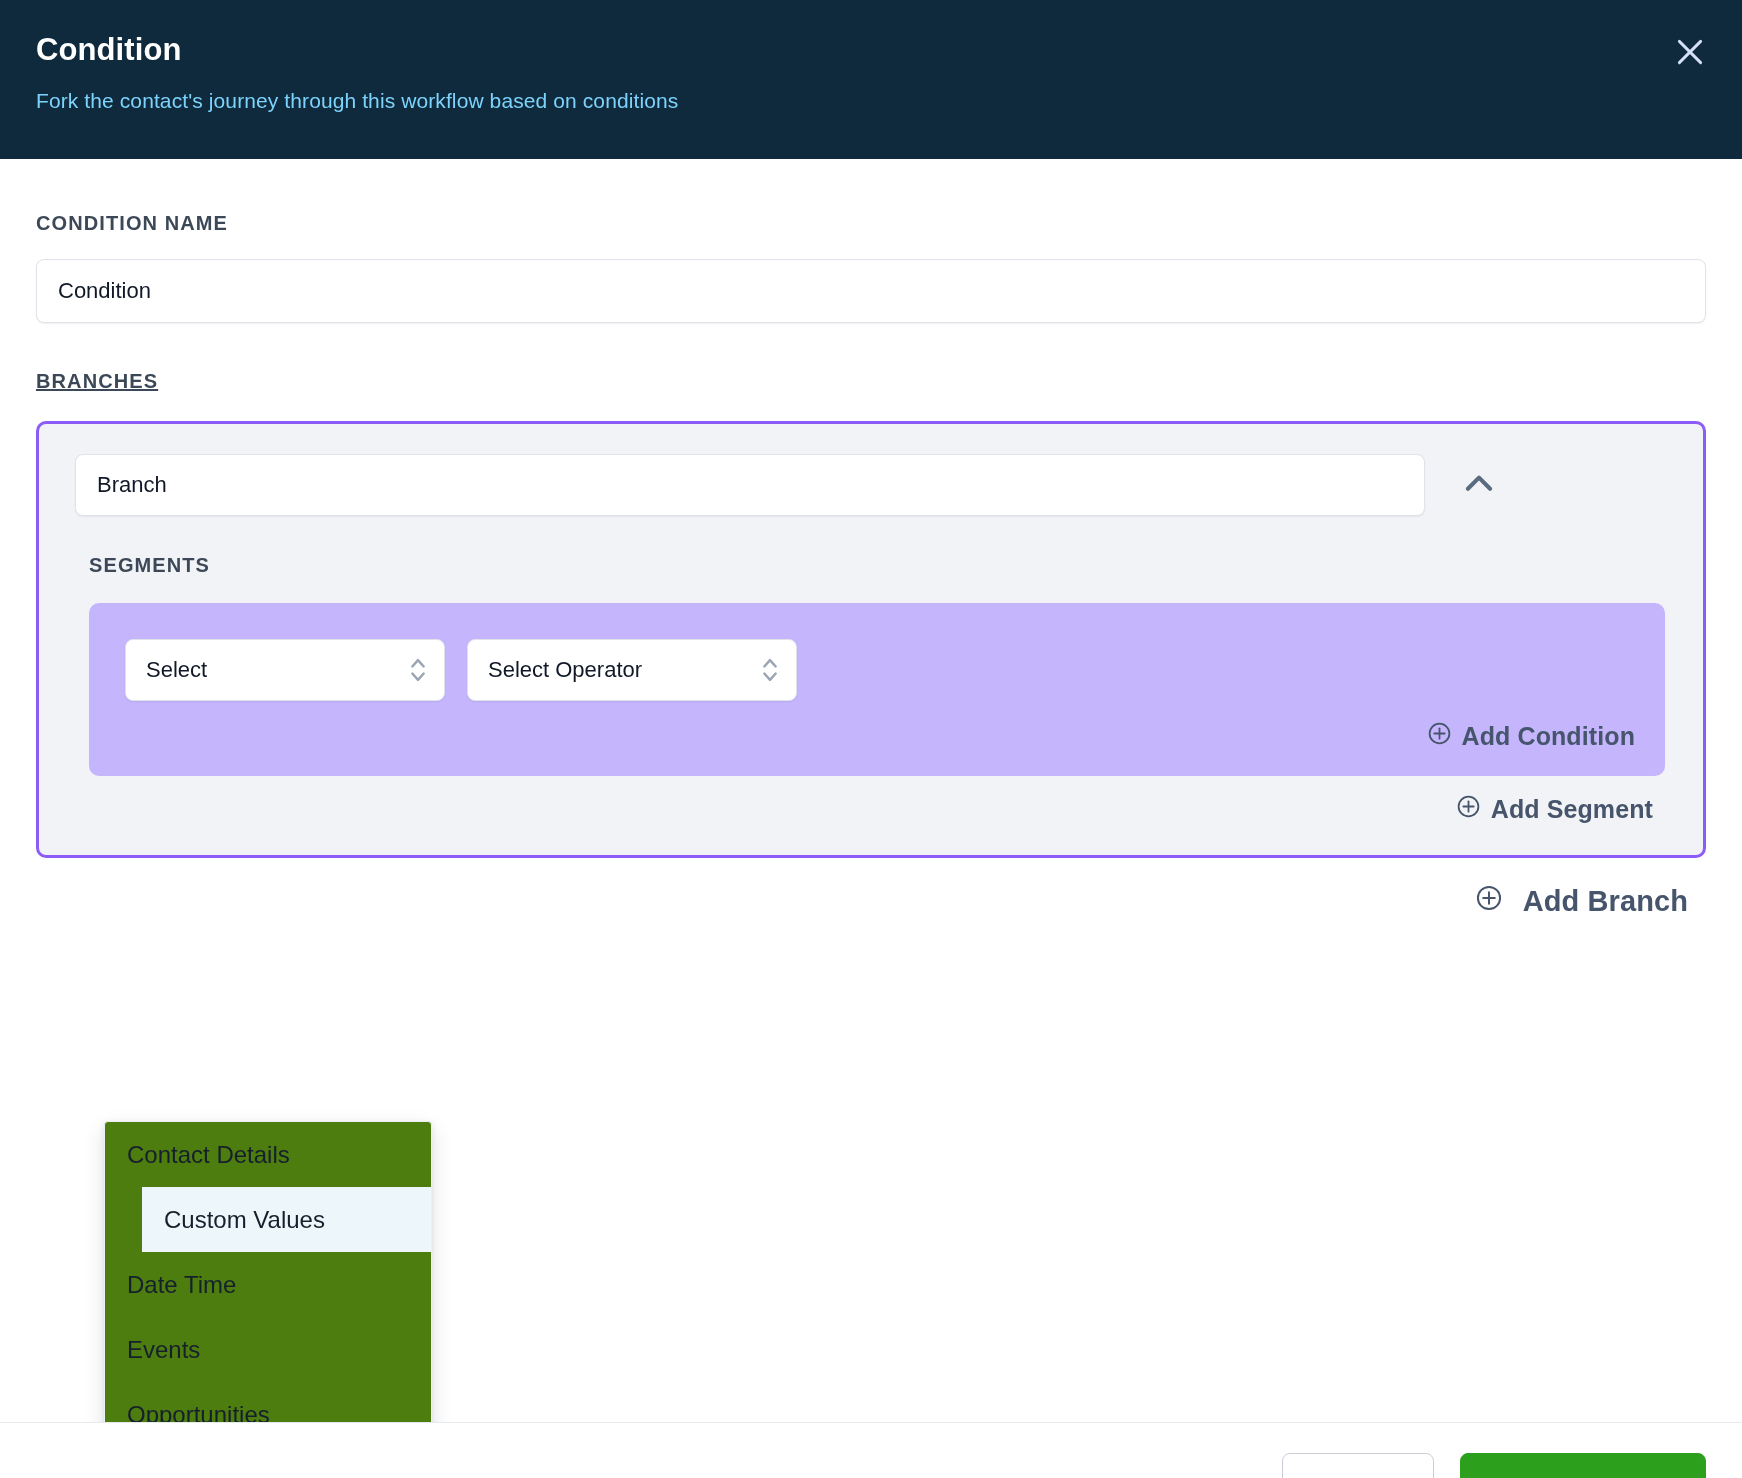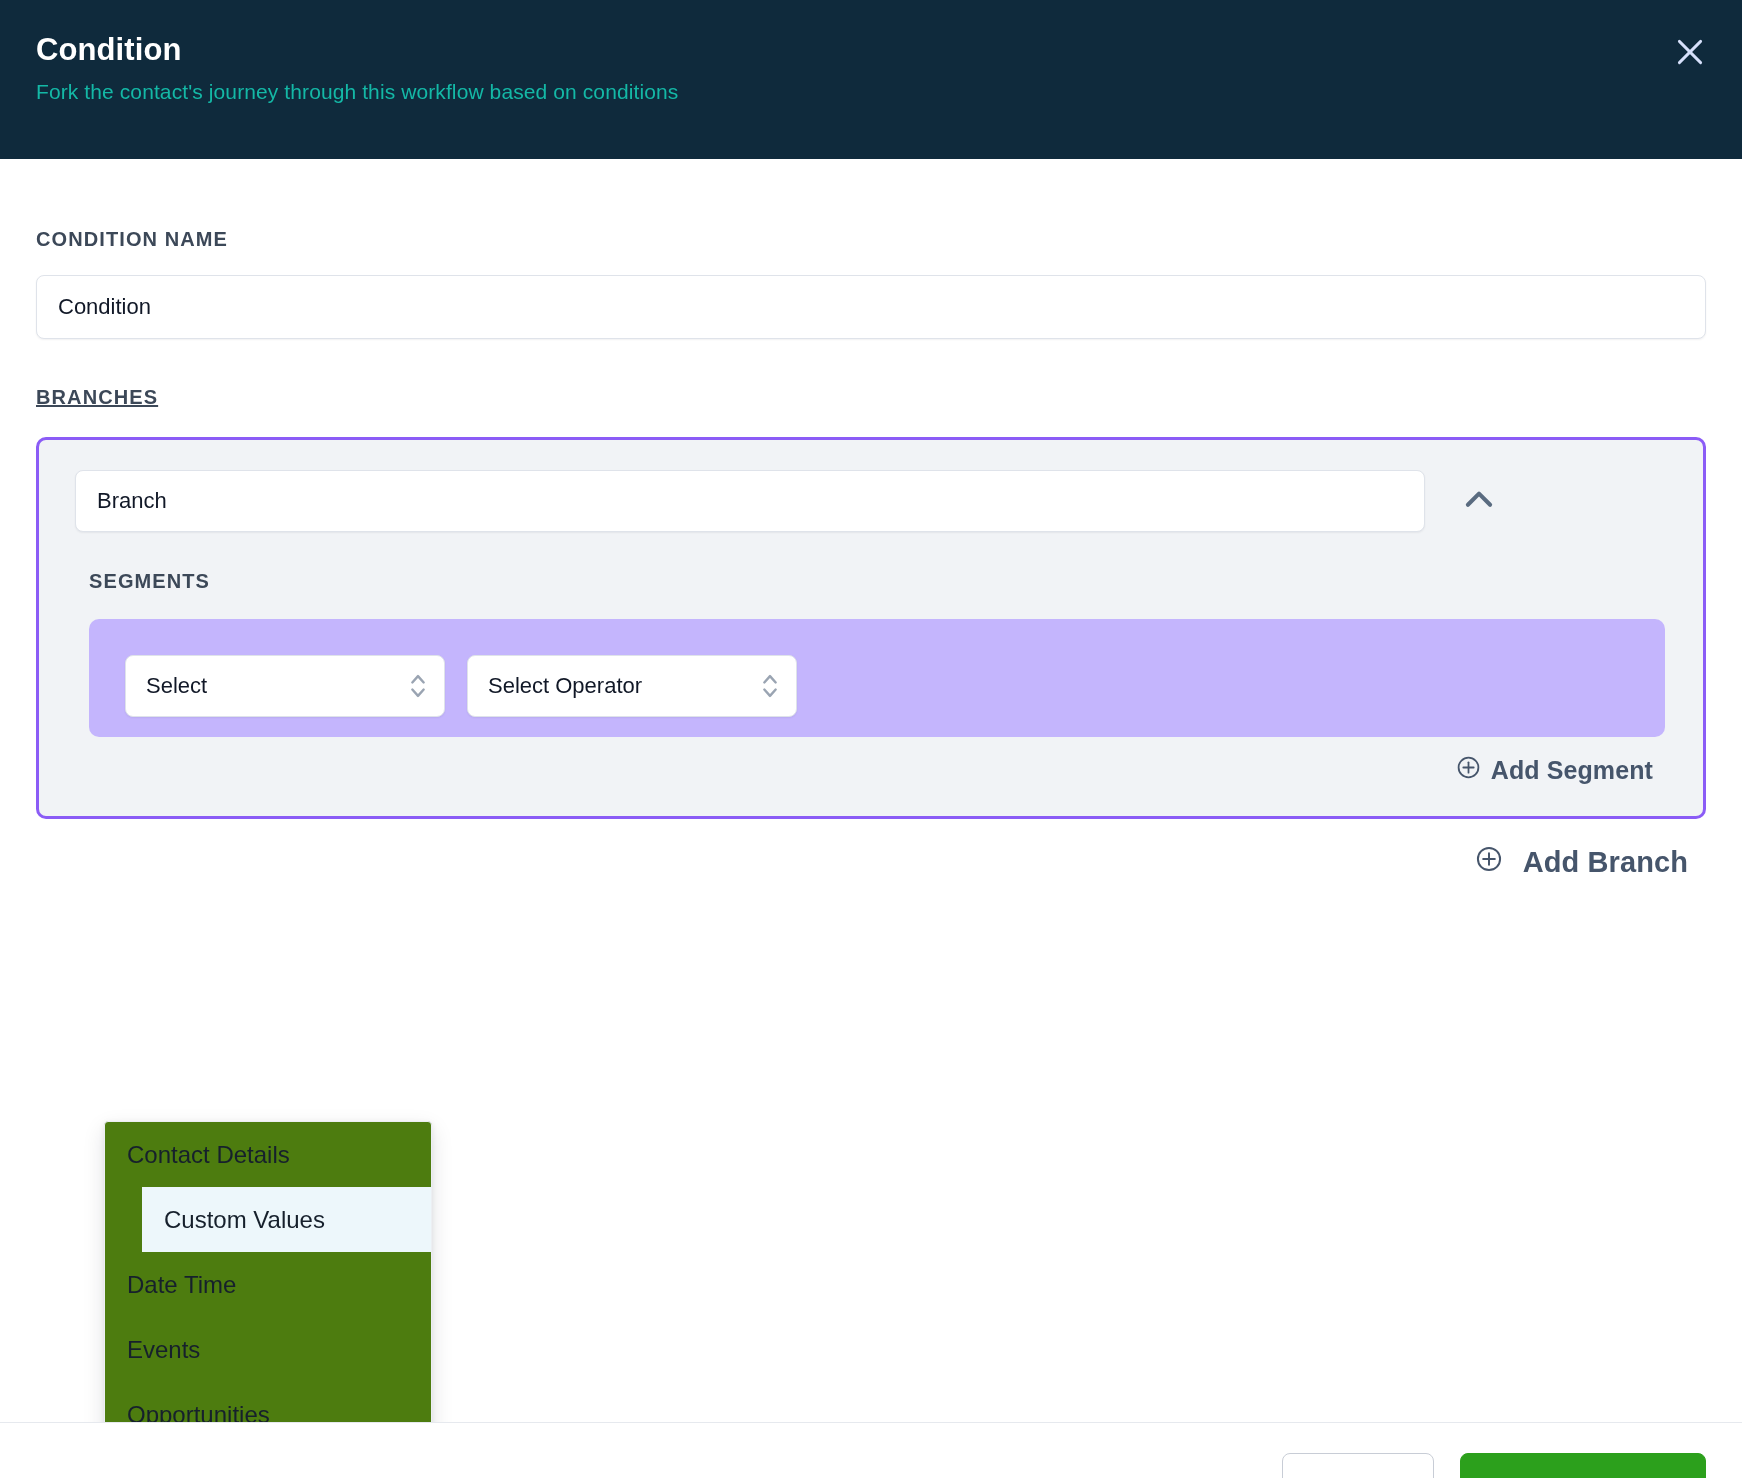--- a/index.html
+++ b/index.html
@@ -31,46 +31,46 @@
     flex: 0 0 auto;
   }
   .modal-title {
     color: #ffffff;
     font-size: 31px;
     font-weight: 700;
     letter-spacing: 0.1px;
     line-height: 40px;
   }
   .modal-subtitle {
-    color: #14b8a6;
+    color: #7dd3fc;
     font-size: 21px;
     font-weight: 400;
     line-height: 30px;
-    margin-top: 7px;
+    margin-top: 16px;
     letter-spacing: 0.1px;
   }
   .close-btn {
     position: absolute;
     top: 28px;
     right: 28px;
     width: 48px;
     height: 48px;
     border: none;
     background: transparent;
     cursor: pointer;
     display: flex;
     align-items: center;
     justify-content: center;
   }
   .close-btn svg { display: block; }
 
   
   .modal-body {
     flex: 1 1 auto;
-    padding: 16px 36px;
+    padding: 0 36px;
     position: relative;
     overflow: visible;
   }
 
   .field-label {
     color: #3c4858;
     font-size: 20px;
     font-weight: 700;
     letter-spacing: 1.1px;
     text-transform: uppercase;
@@ -345,20 +345,32 @@
             <span class="stepper-icon">
               <svg width="20" height="34" viewBox="0 0 14 24" fill="none" stroke="#9aa4b2" stroke-width="1.7" stroke-linecap="round" stroke-linejoin="round">
                 <polyline points="3 9.5 7 5 11 9.5"></polyline>
                 <polyline points="3 14.5 7 19 11 14.5"></polyline>
               </svg>
             </span>
           </div>
 
         </div>
 
+        <div class="add-condition-row">
+          <button class="add-link">
+            <span>
+              <svg width="25" height="25" viewBox="0 0 24 24" fill="none" stroke="#46556b" stroke-width="1.7" stroke-linecap="round">
+                <circle cx="12" cy="12" r="9.5"></circle>
+                <line x1="12" y1="7" x2="12" y2="17"></line>
+                <line x1="7" y1="12" x2="17" y2="12"></line>
+              </svg>
+            </span>
+            <span>Add Condition</span>
+          </button>
+        </div>
 
       </div>
 
       <div class="add-segment-row">
         <button class="add-link">
           <span>
             <svg width="25" height="25" viewBox="0 0 24 24" fill="none" stroke="#46556b" stroke-width="1.7" stroke-linecap="round">
               <circle cx="12" cy="12" r="9.5"></circle>
               <line x1="12" y1="7" x2="12" y2="17"></line>
               <line x1="7" y1="12" x2="17" y2="12"></line>

